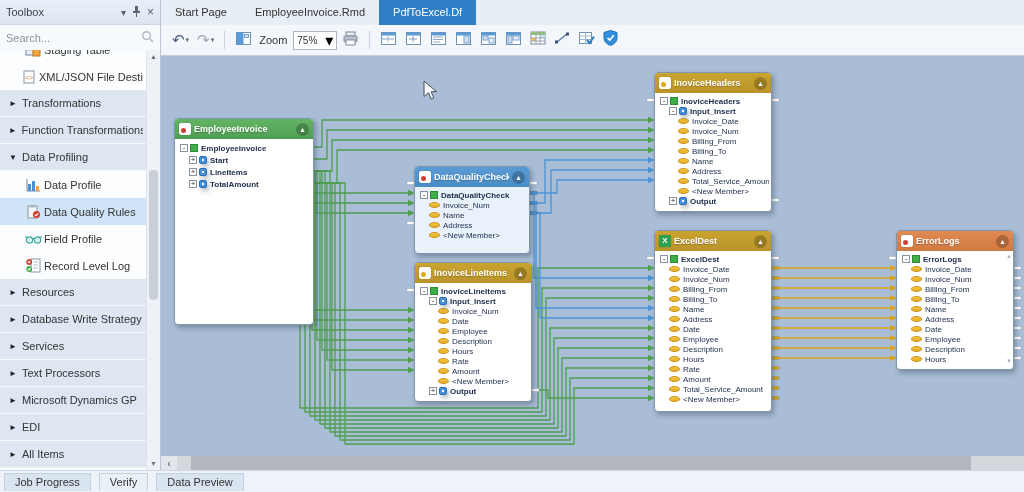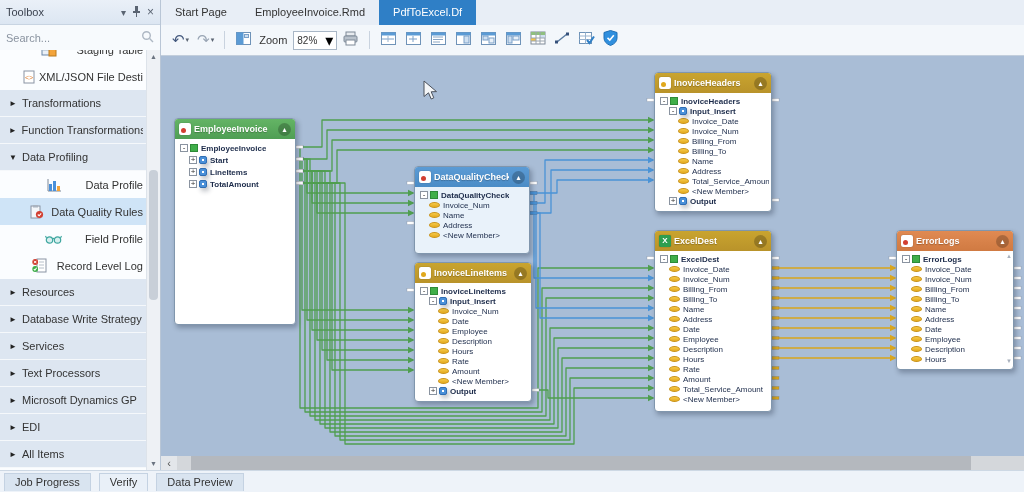--- a/index.html
+++ b/index.html
@@ -10,21 +10,21 @@
   .toolbox{position:absolute;left:0;top:0;width:160px;height:470px;background:#fbfdff;border-right:1px solid #b9c6d6;}
   .tb-header{height:24px;background:linear-gradient(#eaf0f8,#dce6f2);border-bottom:1px solid #c8d4e2;display:flex;align-items:center;padding:0 6px;}
   .tb-title{font-size:11px;color:#3c4350;flex:1;}
   .tb-hbtns{display:flex;gap:6px;align-items:center;color:#5a6472;font-size:10px;}
   .tb-hbtns span{cursor:default;}
   .tb-search{height:25px;border-bottom:1px solid #d8e0ea;background:#f7fafd;display:flex;align-items:center;padding:0 6px;}
   .tb-search-text{flex:1;font-size:11px;color:#8a93a0;}
   .tb-list{position:absolute;left:0;top:50px;right:13px;bottom:0;overflow:hidden;background:#fbfdff;}
   .tb-row{height:27px;display:flex;align-items:center;font-size:11px;color:#333;padding:0 4px;box-sizing:border-box;}
   .tb-row.cat{background:#dde6f1;border-bottom:1px solid #f5f8fb;}
-  .tb-row.item{background:#fbfdff;justify-content:space-between;}
+  .tb-row.item{background:#fbfdff;}
   .tb-row.item.selected{background:#cfe4f7;}
   .tb-row.clipped{margin-top:-14px;}
   .tb-arrow{width:18px;text-align:center;font-size:8px;color:#222;}
   .tb-ic{width:22px;display:flex;justify-content:center;align-items:center;}
   .tb-label{white-space:nowrap;overflow:hidden;}
   .tb-scroll{position:absolute;right:0;top:50px;bottom:0;width:13px;background:#eef1f5;border-left:1px solid #dde3ea;}
   .tb-scroll .arr{position:absolute;left:0;width:13px;height:13px;font-size:7px;color:#6a7380;text-align:center;line-height:13px;}
   .tb-scroll .thumb{position:absolute;left:2px;width:9px;top:120px;height:130px;background:#c8cfd8;border-radius:4px;}
 
   
@@ -244,21 +244,21 @@
       <div class="tsep"></div>
       <div class="tbtn">
         <span><svg width="17" height="15" viewBox="0 0 17 15">
             <rect x="1.5" y="1.5" width="14" height="12" fill="#fff" stroke="#6f93b8"></rect>
             <rect x="1.5" y="1.5" width="7" height="12" fill="#5b9bd5"></rect>
             <rect x="9.5" y="3.5" width="4" height="3" fill="#cfe0f1" stroke="#7aa0c8"></rect>
           </svg></span>
       </div>
       <span class="zoomlabel">Zoom</span>
       <div class="zoomsel">
-        <span class="zval">82%</span>
+        <span class="zval">75%</span>
         <span class="caret">▾</span>
       </div>
       <div class="tbtn">
         <span><svg width="17" height="15" viewBox="0 0 17 15">
             <rect x="4" y="1" width="9" height="4" fill="#e7ebef" stroke="#7e8a98"></rect>
             <rect x="2" y="5" width="13" height="6" rx="1" fill="#b9c2cc" stroke="#7e8a98"></rect>
             <rect x="4" y="9" width="9" height="5" fill="#fff" stroke="#7e8a98"></rect>
           </svg></span>
       </div>
       <div class="tsep"></div>
@@ -492,21 +492,21 @@
         <rect x="853" y="250.5" width="7" height="3" fill="#ffffff" stroke="rgba(90,100,115,.45)" stroke-width=".5"></rect>
         <rect x="853" y="260.5" width="7" height="3" fill="#ffffff" stroke="rgba(90,100,115,.45)" stroke-width=".5"></rect>
         <rect x="853" y="270.5" width="7" height="3" fill="#ffffff" stroke="rgba(90,100,115,.45)" stroke-width=".5"></rect>
         <rect x="853" y="280.5" width="7" height="3" fill="#ffffff" stroke="rgba(90,100,115,.45)" stroke-width=".5"></rect>
         <rect x="853" y="290.5" width="7" height="3" fill="#ffffff" stroke="rgba(90,100,115,.45)" stroke-width=".5"></rect>
         <rect x="853" y="300.5" width="7" height="3" fill="#ffffff" stroke="rgba(90,100,115,.45)" stroke-width=".5"></rect>
       </svg>
     <svg class="cursor" style="left:262px;top:24px;" width="15" height="21" viewBox="0 0 15 21">
       <path d="M1,1 L1,16.5 L5.5,12.8 L8.2,19 L10.8,17.8 L8.2,11.8 L13.5,11.6 Z" fill="#f4f6f8" stroke="#4a505a" stroke-width="1"></path>
     </svg>
-  <div class="node" style="left: 13px; top: 62px; width: 122px; height: 207px; background: rgb(255, 255, 255);">
+  <div class="node" style="left: 13px; top: 62px; width: 140px; height: 207px; background: rgb(255, 255, 255);">
         <div class="nheader" style="background: linear-gradient(rgb(100, 180, 101), rgb(79, 158, 84));">
           <span class="nhicon">
             <span class="dot" style="background: rgb(210, 63, 49);"></span>
           </span>
           <span class="nhtitle">EmployeeInvoice</span>
           <span class="nhcollapse">▴</span>
         </div>
         <div class="nbody">
           <div class="nrow b" style="height: 12px; padding-left: 2px;">
             <span class="exp">-</span>

